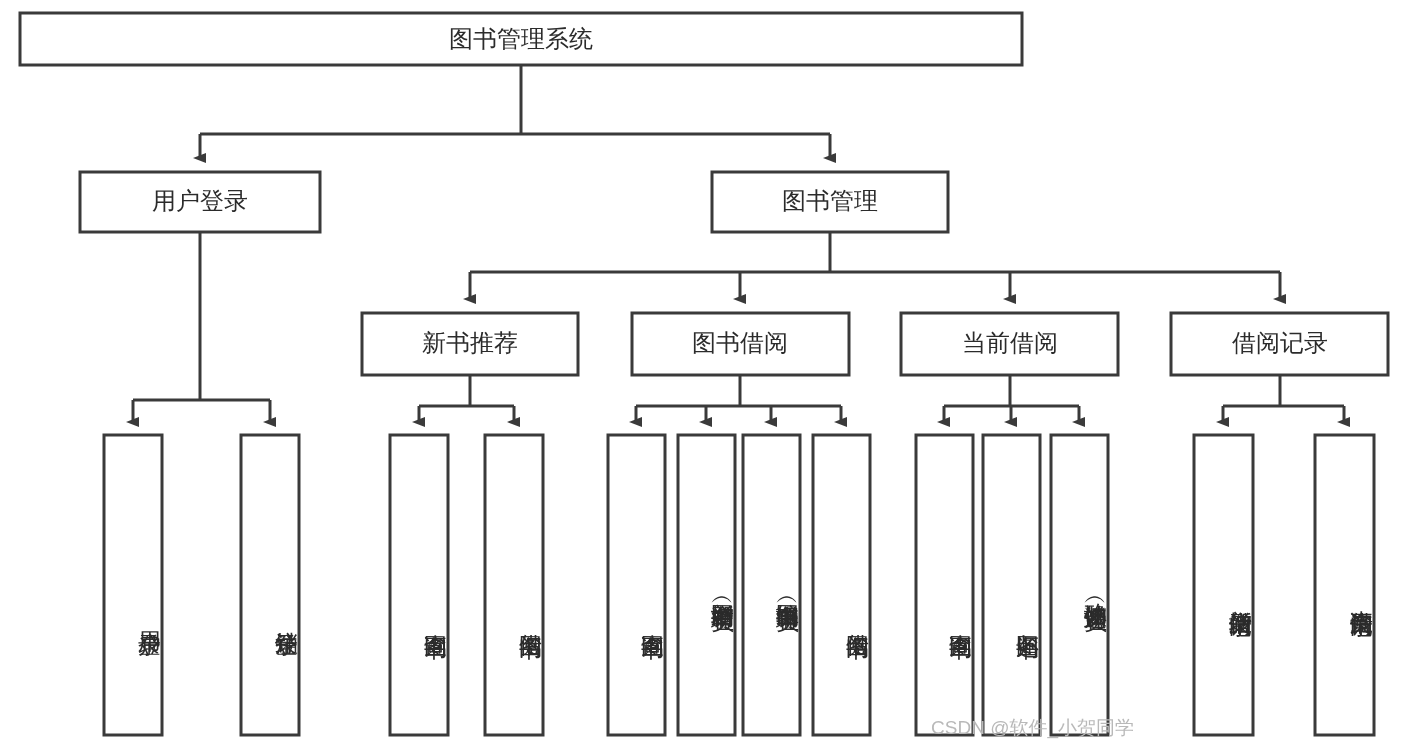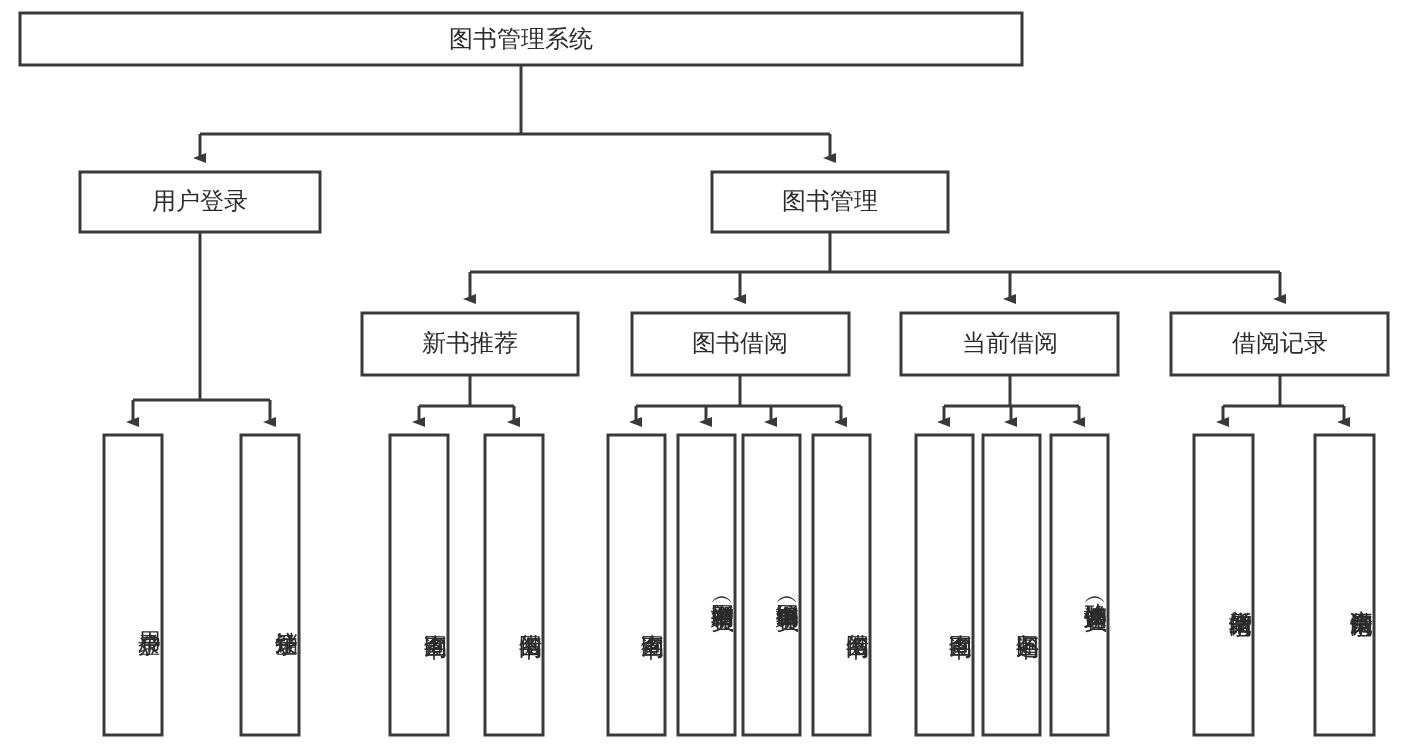--- a/index.html
+++ b/index.html
@@ -154,13 +154,14 @@
   <div class="leaf-label" style="left:743px;top:443px;width:57px;height:292px;">编辑图书（管理员）</div>
   <div class="leaf-label" style="left:813px;top:500px;width:57px;height:235px;">借阅图书</div>
 
   <div class="leaf-label" style="left:916px;top:500px;width:57px;height:235px;">查询图书</div>
   <div class="leaf-label" style="left:983px;top:500px;width:57px;height:235px;">归还图书</div>
   <div class="leaf-label" style="left:1051px;top:443px;width:57px;height:292px;">确认归还（管理员）</div>
 
   <div class="leaf-label" style="left:1194px;top:455px;width:59px;height:280px;">新增借阅记录</div>
   <div class="leaf-label" style="left:1315px;top:455px;width:59px;height:280px;">查询借阅记录</div>
 
+  <div class="watermark">CSDN @软件_小贺同学</div>
 </div>
 
 </body></html>

